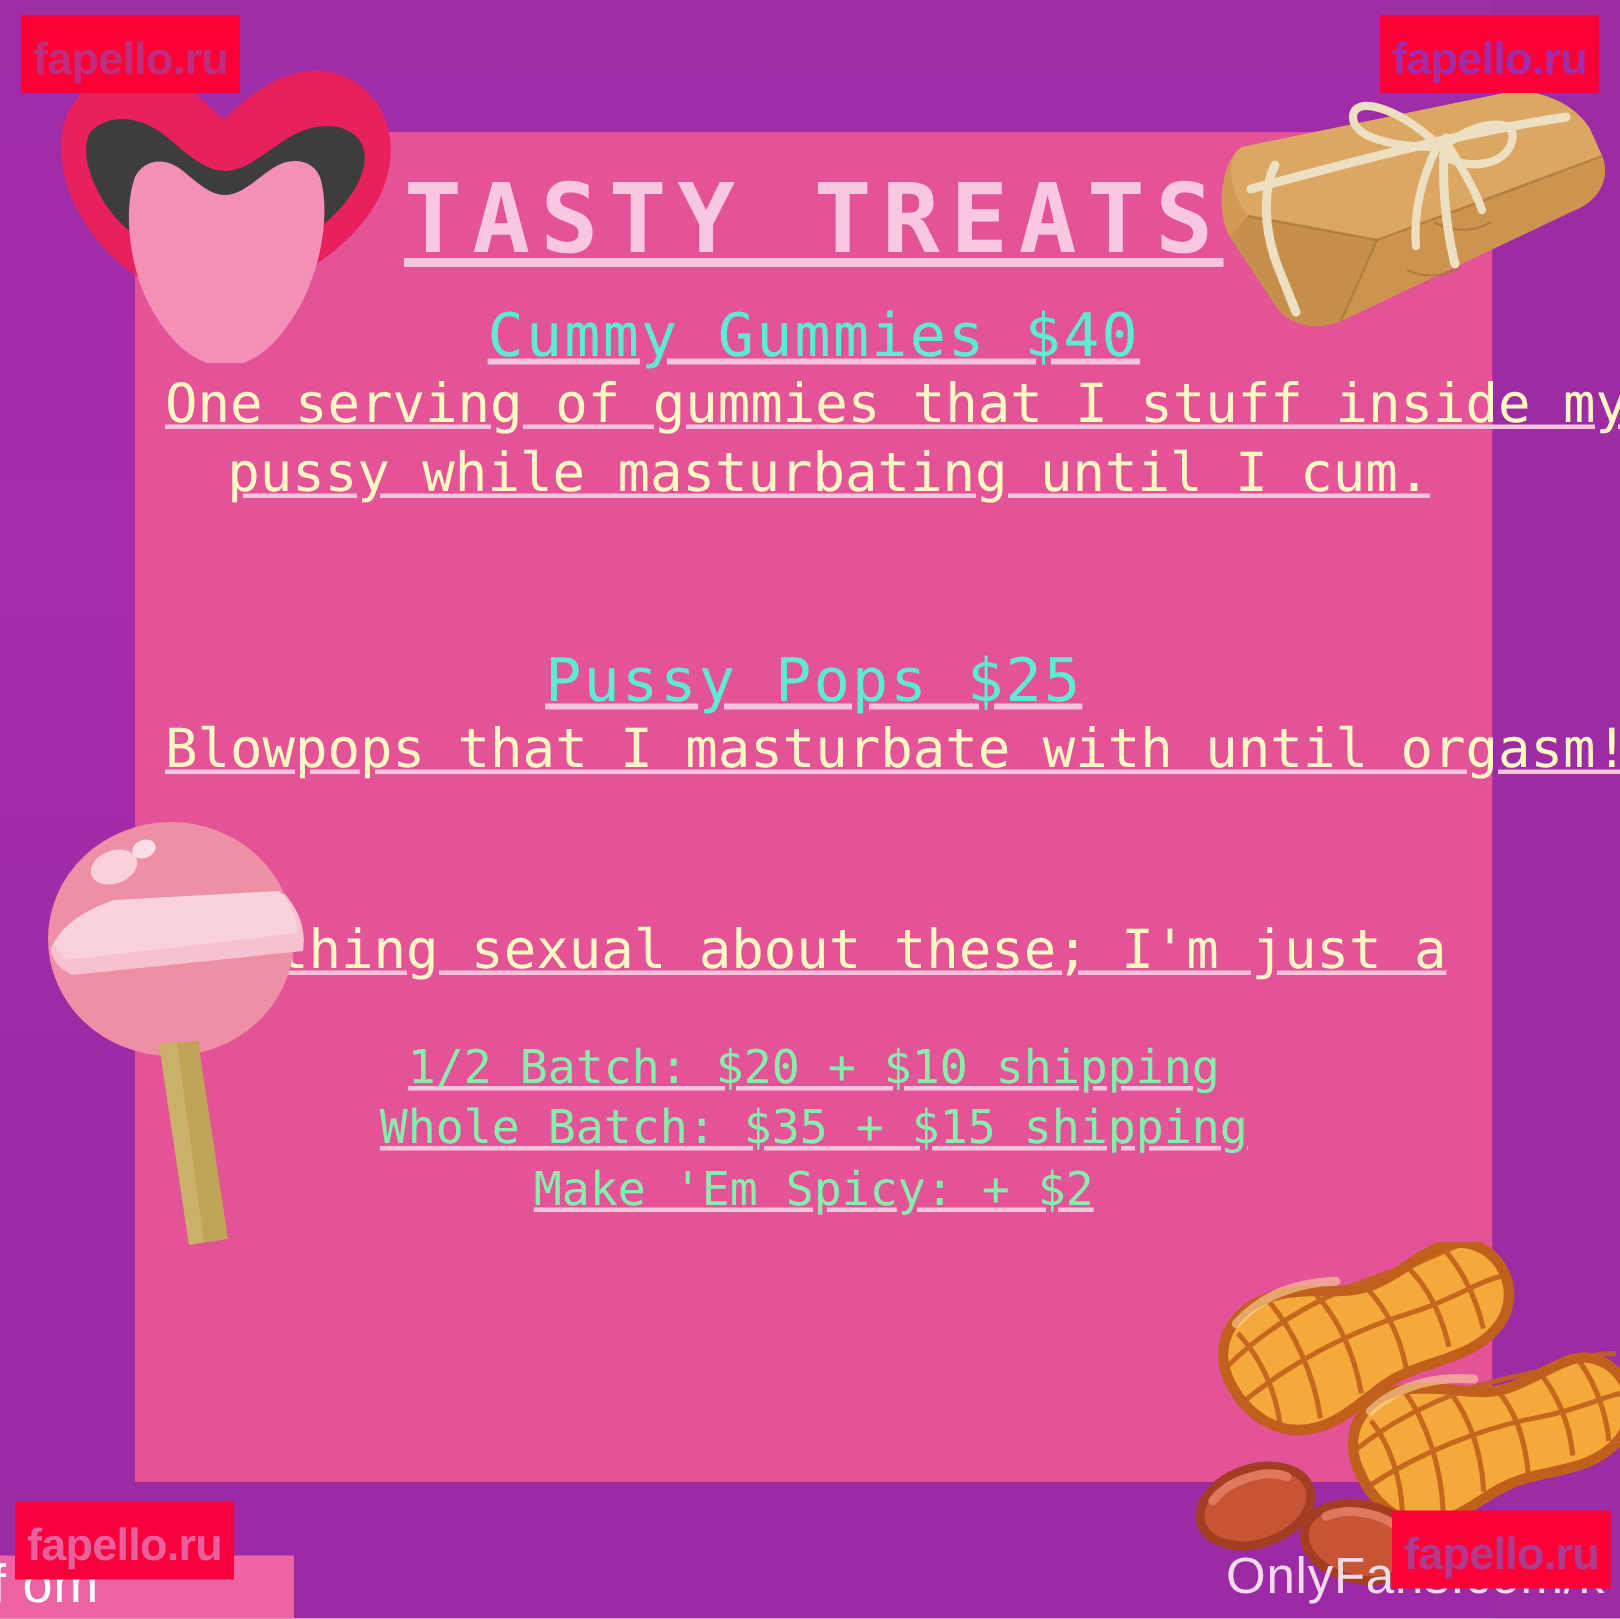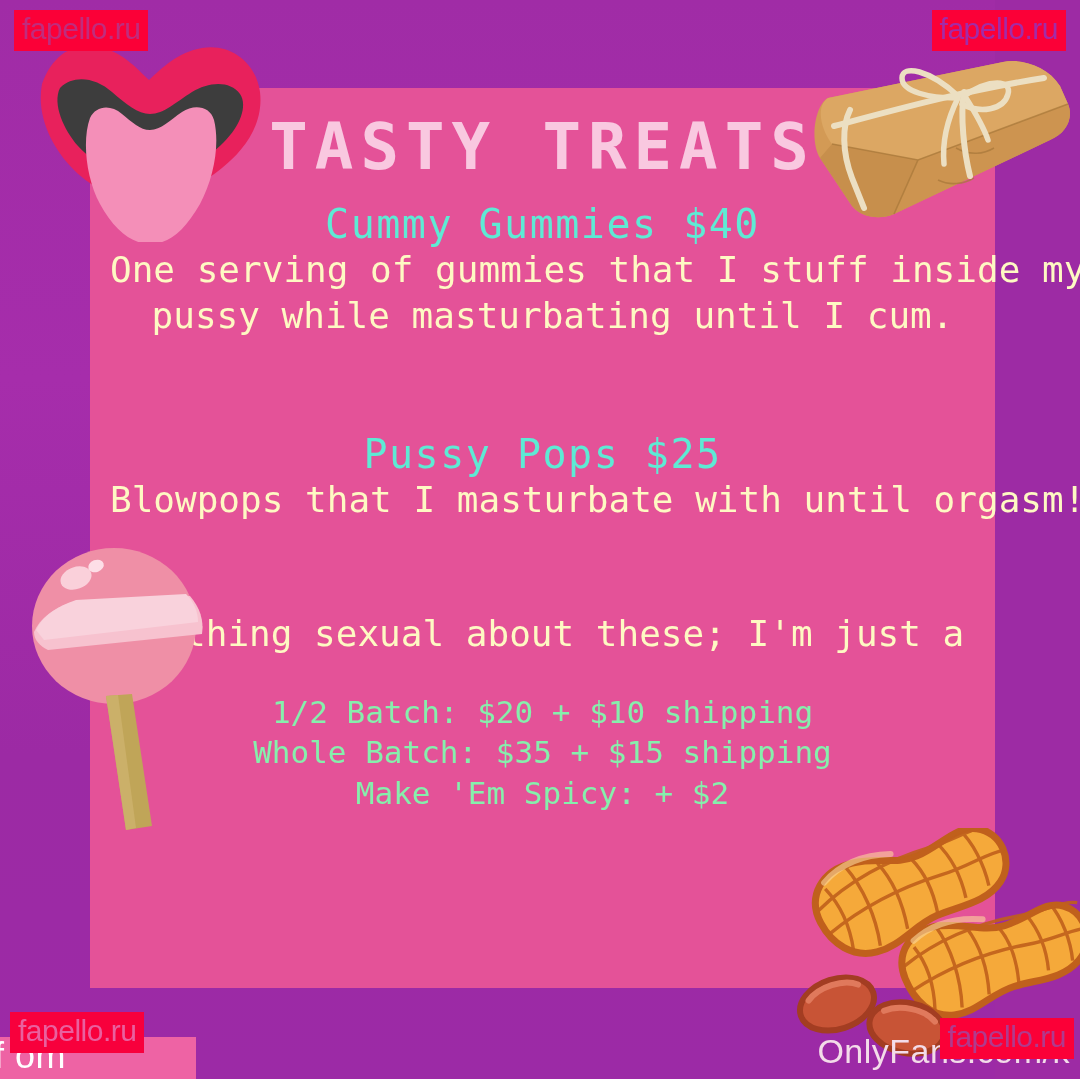--- a/index.html
+++ b/index.html
@@ -37,20 +37,21 @@
   
   .content {
     position: absolute;
     left: 90px;
     top: 88px;
     width: 905px;
     height: 900px;
     text-align: center;
     color: #f7c3dd;
     z-index: 20;
+    text-decoration: underline;
   }
 
   .title {
     margin-top: 26px;
     font-size: 64px;
     letter-spacing: 7px;
     font-weight: 700;
     color: #f9c8e0;
     line-height: 1.05;
     white-space: nowrap;
@@ -132,27 +133,27 @@
     color: #ffffff;
     letter-spacing: 0.5px;
     z-index: 36;
     white-space: nowrap;
   }
 
   
   .wm {
     position: absolute;
     font-family: "Liberation Sans", sans-serif;
-    font-weight: 400;
+    font-weight: 700;
     font-size: 30px;
     letter-spacing: -0.5px;
     z-index: 60;
     white-space: nowrap;
     line-height: 1;
-    padding: 4px 8px 7px 8px;
+    padding: 15px 8px 7px 8px;
   }
   .wm-tl { left: 14px;  top: 10px;  background: #fb0037; color: #c02c7e; }
   .wm-tr { right: 14px; top: 10px;  background: #fb0037; color: #a32ba8; }
   .wm-bl { left: 10px;  bottom: 26px; background: #f8003c; color: #e9609f; }
   .wm-br { right: 6px;  bottom: 20px; background: #fb0037; color: #b03a8e; }
 
   
   .purple-strip {
     position: absolute;
     right: 0;

